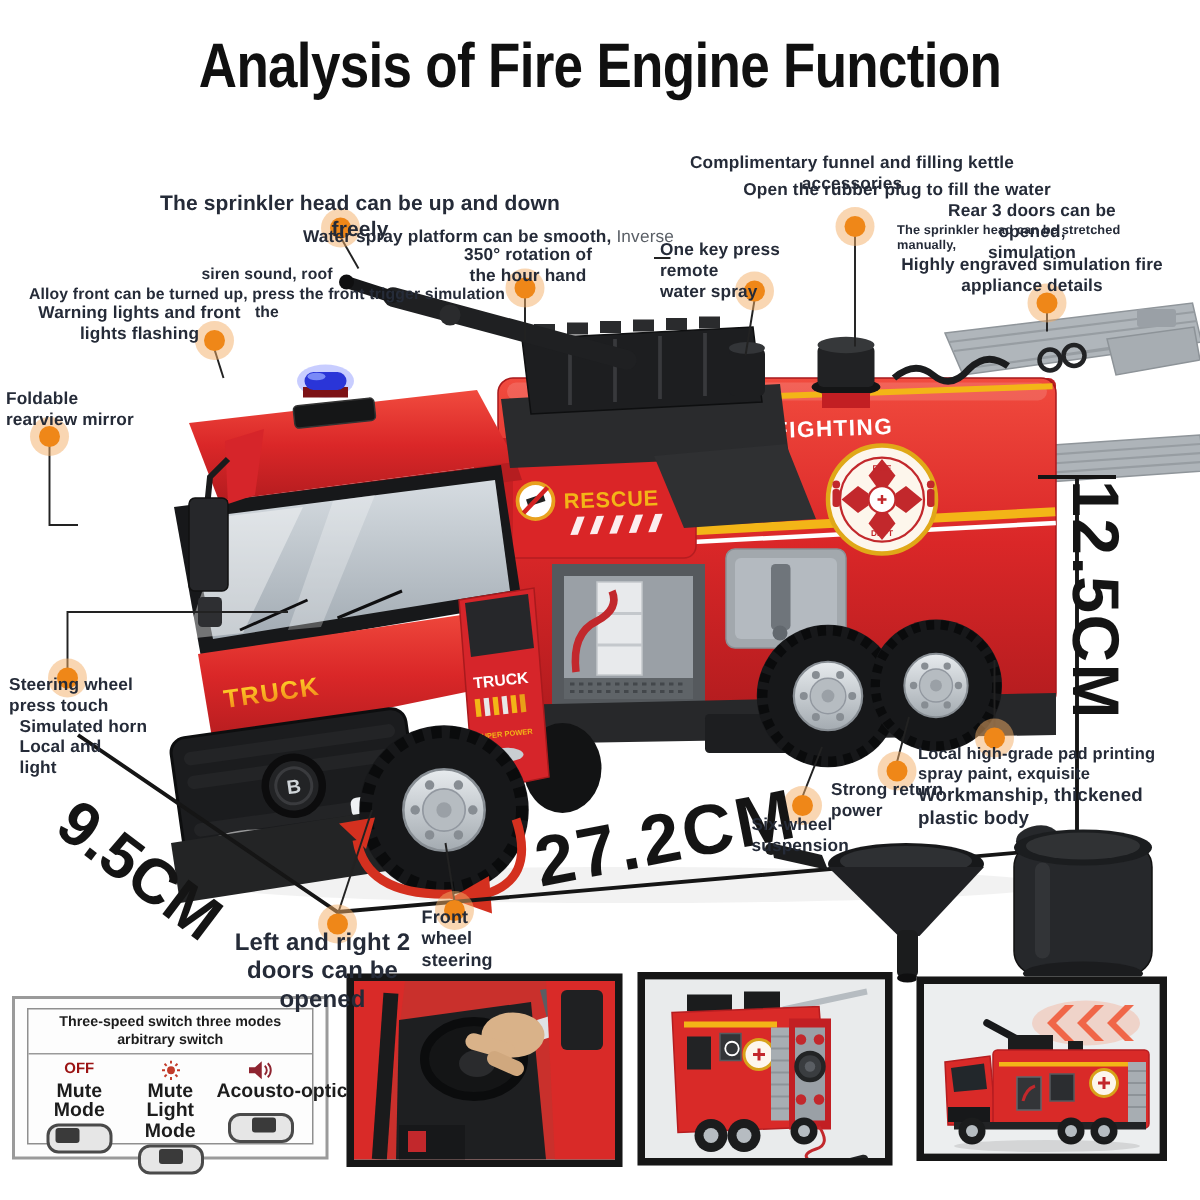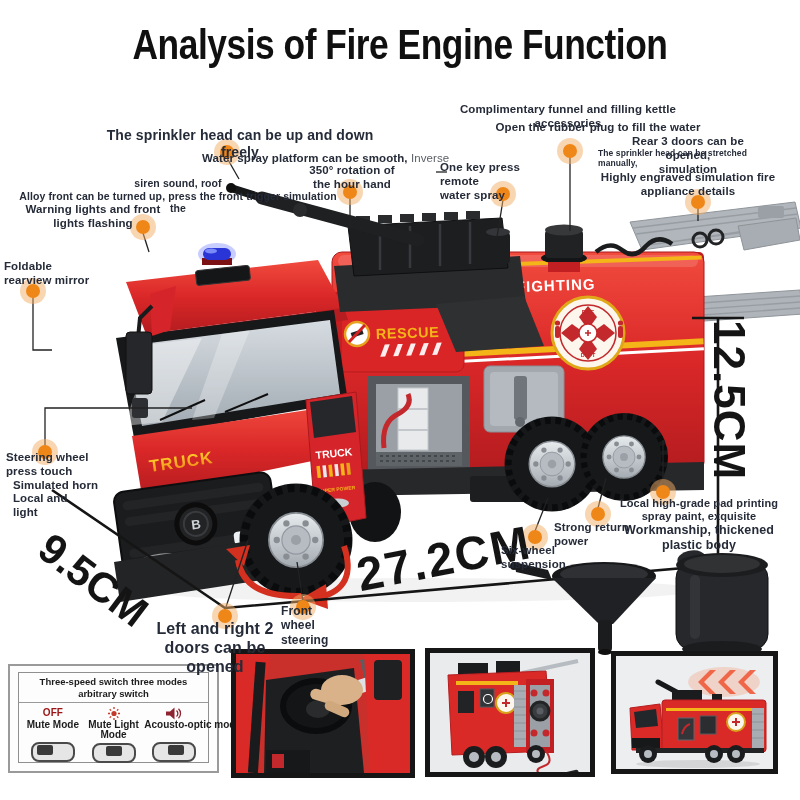--- a/index.html
+++ b/index.html
@@ -20,21 +20,21 @@
   .photo{position:absolute;border:5px solid #161616;background:#e9ebec;z-index:2;box-sizing:border-box;}
   .photo svg{display:block;}
   .switchbox{position:absolute;left:8px;top:664px;width:211px;height:109px;
              border:2px solid #9a9a9a;background:#fdfdfd;z-index:2;box-sizing:border-box;}
   .sb-inner{position:absolute;left:8px;top:6px;right:8px;bottom:8px;border:1px solid #8f8f8f;}
   .sb-title{text-align:center;font-size:9.5px;font-weight:700;color:#1c1c1c;
             padding:3px 2px 2px 2px;border-bottom:1px solid #9a9a9a;line-height:1.25;}
   .sb-row{display:flex;justify-content:space-between;padding:4px 4px 0 4px;}
   .sb-col{width:33%;text-align:center;position:relative;}
   .sb-head{height:13px;font-size:10px;font-weight:800;color:#9b1313;}
-  .sb-label{font-size:10px;font-weight:700;color:#1c1c1c;line-height:1.05;min-height:20px;}
+  .sb-label{font-size:13px;font-weight:700;color:#1c1c1c;line-height:1.05;min-height:20px;}
   .sb-col:last-child .sb-label{white-space:nowrap;text-align:left;}
   .switch{margin:2px auto 0 auto;width:40px;height:16px;border:2px solid #4a4a4a;
           border-radius:8px;background:#e6e6e6;position:relative;}
   .knob{position:absolute;top:1px;width:16px;height:10px;background:#3a3a3a;border-radius:2px;}
 </style>
 </head>
 <body>
 
 <div class="stage">
 
@@ -439,21 +439,21 @@
   </div>
 
   <div class="lbl" style="left:6px;top:451px;width:104px">
     <div>Steering wheel</div>
     <div>press touch</div>
     <div style="padding-left:7px">Simulated horn</div>
     <div style="padding-left:7px">Local and</div>
     <div style="padding-left:7px">light</div>
   </div>
 
-  <div class="lbl" style="left:612px;top:497px;width:174px;text-align:center">
+  <div class="lbl" style="left:612px;top:497px;width:174px;">
     <div style="font-size:11px">Local high-grade pad printing</div>
     <div style="font-size:11px">spray paint, exquisite</div>
     <div style="font-size:12.5px">Workmanship, thickened</div>
     <div style="font-size:12.5px">plastic body</div>
   </div>
 
   <div class="lbl" style="left:554px;top:521px;width:86px">
     <div>Strong return</div>
     <div>power</div>
   </div>

